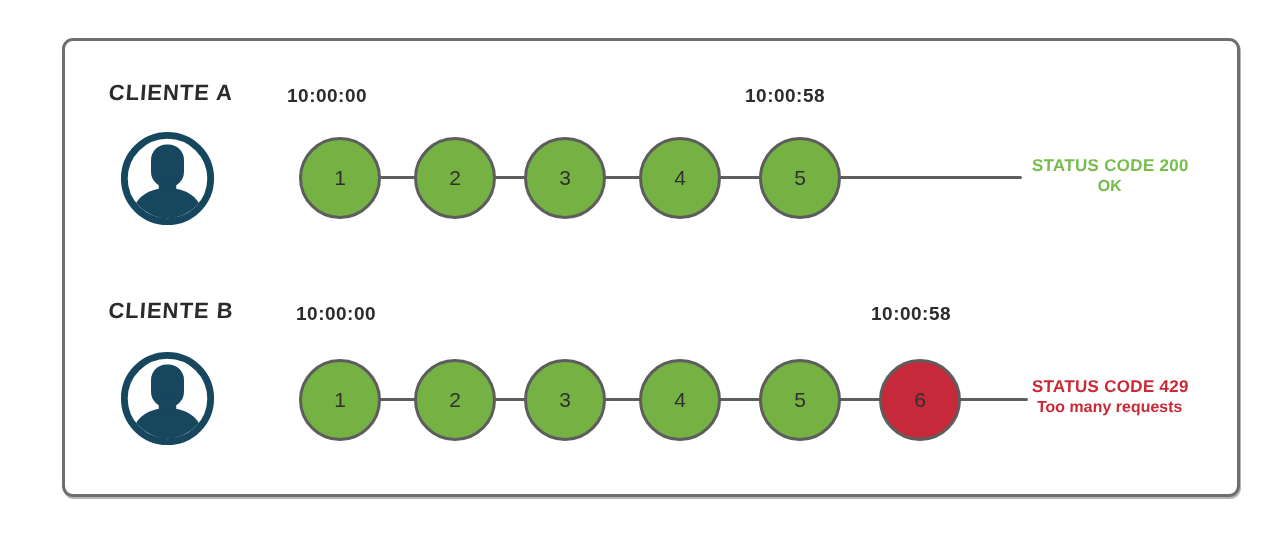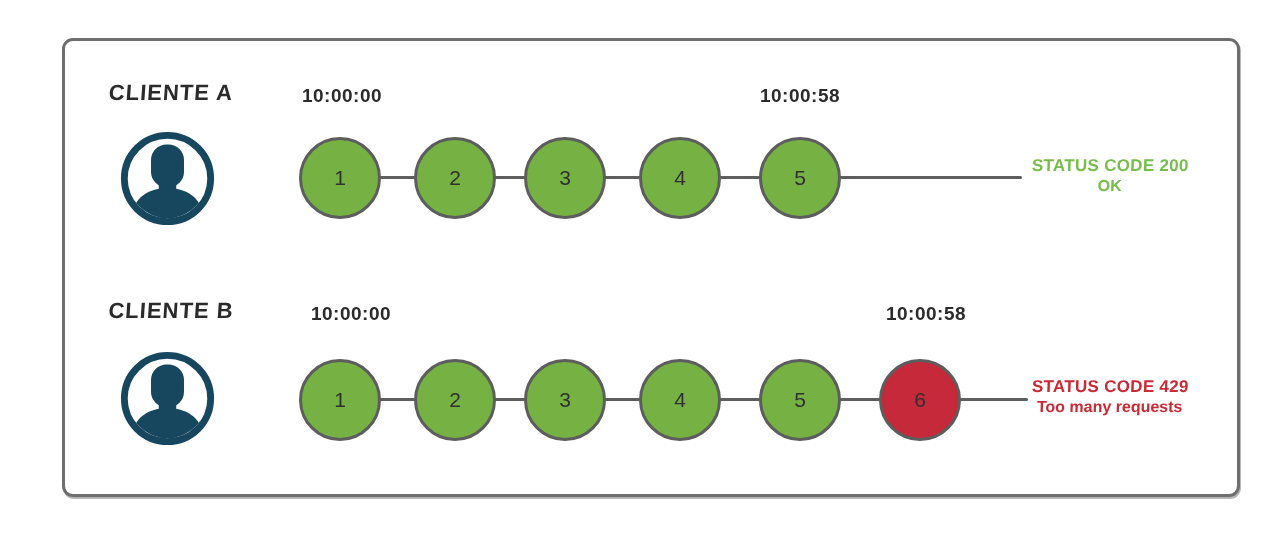--- a/index.html
+++ b/index.html
@@ -25,21 +25,21 @@
     background:#ffffff;
   }
   .client-label{
     position:absolute;width:170px;text-align:center;
     font-size:22px;font-weight:bold;letter-spacing:1px;color:var(--label-text);
     transform:skewX(-4deg);
   }
   .label-a{left:86px;top:80px;}
   .label-b{left:86px;top:298px;}
   .timestamp{
-    position:absolute;width:110px;text-align:center;
+    position:absolute;width:110px;text-align:left;
     font-size:19px;font-weight:bold;letter-spacing:.5px;color:var(--label-text);
   }
   .ts-a-start{left:287px;top:85px;}
   .ts-a-end{left:745px;top:85px;}
   .ts-b-start{left:296px;top:303px;}
   .ts-b-end{left:871px;top:303px;}
   .avatar{position:absolute;width:97px;height:97px;}
   .avatar-a{left:119px;top:130px;}
   .avatar-b{left:119px;top:350px;}
   .tl-line{position:absolute;height:3px;background:var(--line);border-radius:2px;}

